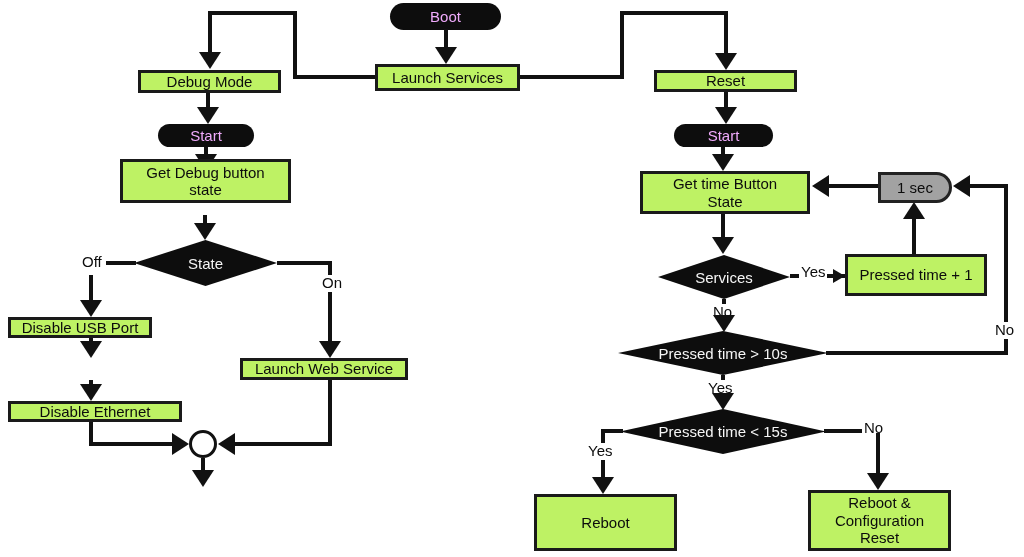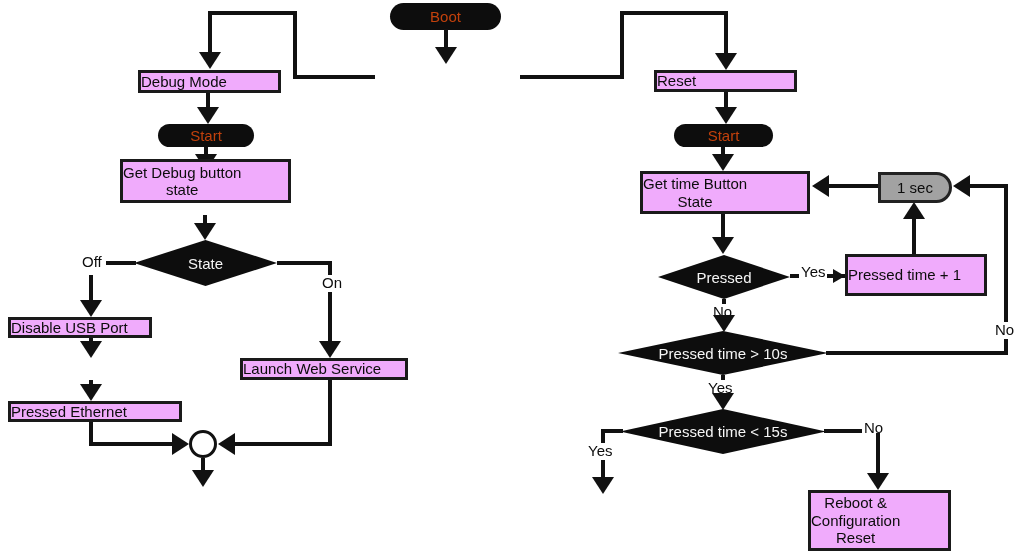--- a/index.html
+++ b/index.html
@@ -1,26 +1,26 @@
 <!DOCTYPE html>
 <html><head>
 <meta charset="utf-8">
 <style>
   html,body{margin:0;padding:0;background:#fff;}
   #canvas{
     position:relative;width:1024px;height:557px;background:#ffffff;overflow:hidden;
     font-family:"Liberation Sans","DejaVu Sans",sans-serif;color:#111;
   }
   .box{
-    position:absolute;background:#f0abfc;border:3px solid #1a1a1a;box-sizing:border-box;
-    display:flex;align-items:center;justify-content:flex-start;text-align:center;
+    position:absolute;background:#bef264;border:3px solid #1a1a1a;box-sizing:border-box;
+    display:flex;align-items:center;justify-content:center;text-align:center;
     font-size:15px;line-height:1.16;color:#0c0c0c;
   }
   .pill{
-    position:absolute;background:#0d0d0d;color:#c2410c;box-sizing:border-box;
+    position:absolute;background:#0d0d0d;color:#f0abfc;box-sizing:border-box;
     display:flex;align-items:center;justify-content:center;font-size:15px;
   }
   .diamond{
     position:absolute;background:#0d0d0d;color:#f5f5f5;
     display:flex;align-items:center;justify-content:center;text-align:center;
     clip-path:polygon(50% 0,100% 50%,50% 100%,0 50%);font-size:15px;
   }
   .delay{
     position:absolute;background:#a2a2a2;border:3px solid #222;box-sizing:border-box;
     border-radius:0 17px 17px 0;display:flex;align-items:center;justify-content:center;
@@ -43,20 +43,23 @@
 </head>
 <body>
 
 <div id="canvas">
 
   <div class="pill" style="left:390px;top:3px;width:111px;height:27px;border-radius:14px;">
     <span>Boot</span>
   </div>
   <div class="line" style="left:444px;top:29px;width:4px;height:20px;"></div>
   <div class="arrow a-down" style="left:435px;top:47px;"></div>
+  <div class="box" style="left:375px;top:64px;width:145px;height:27px;">
+    <span>Launch Services</span>
+  </div>
 
   <div class="line" style="left:296px;top:75px;width:79px;height:4px;"></div>
   <div class="line" style="left:293px;top:11px;width:4px;height:68px;"></div>
   <div class="line" style="left:208px;top:11px;width:89px;height:4px;"></div>
   <div class="line" style="left:208px;top:11px;width:4px;height:42px;"></div>
   <div class="arrow a-down" style="left:199px;top:52px;"></div>
 
   <div class="box" style="left:138px;top:70px;width:143px;height:23px;">
     <span>Debug Mode</span>
   </div>
@@ -90,21 +93,21 @@
   <div class="box" style="left:8px;top:317px;width:144px;height:21px;">
     <span>Disable USB Port</span>
   </div>
   <div class="line" style="left:89px;top:338px;width:4px;height:4px;"></div>
   <div class="arrow a-down" style="left:80px;top:341px;"></div>
 
   <div class="line" style="left:89px;top:380px;width:4px;height:4px;"></div>
   <div class="arrow a-down" style="left:80px;top:384px;"></div>
 
   <div class="box" style="left:8px;top:401px;width:174px;height:21px;">
-    <span>Pressed Ethernet</span>
+    <span>Disable Ethernet</span>
   </div>
   <div class="line" style="left:89px;top:422px;width:4px;height:24px;"></div>
   <div class="line" style="left:89px;top:442px;width:85px;height:4px;"></div>
   <div class="arrow a-right" style="left:172px;top:433px;"></div>
 
   <div class="circle" style="left:189px;top:430px;"></div>
   <div class="arrow a-left" style="left:218px;top:433px;"></div>
   <div class="line" style="left:233px;top:442px;width:99px;height:4px;"></div>
   <div class="line" style="left:328px;top:380px;width:4px;height:64px;"></div>
 
@@ -140,21 +143,21 @@
   <div class="box" style="left:640px;top:171px;width:170px;height:43px;">
     <span>
       <span class="l2">Get time Button</span>
       <span class="l2">State</span>
     </span>
   </div>
   <div class="line" style="left:721px;top:214px;width:4px;height:24px;"></div>
   <div class="arrow a-down" style="left:712px;top:237px;"></div>
 
   <div class="diamond" style="left:658px;top:255px;width:132px;height:44px;">
-    <span>Pressed</span>
+    <span>Services</span>
   </div>
 
   <div class="line" style="left:790px;top:274px;width:55px;height:4px;"></div>
   <div class="lbl" style="left:799px;top:264px;">Yes</div>
   <div class="arrow a-right-sm" style="left:833px;top:269px;"></div>
   <div class="box" style="left:845px;top:254px;width:142px;height:42px;">
     <span>Pressed time + 1</span>
   </div>
 
   <div class="line" style="left:912px;top:218px;width:4px;height:36px;"></div>
@@ -186,20 +189,23 @@
   <div class="arrow a-down" style="left:712px;top:393px;"></div>
 
   <div class="diamond" style="left:620px;top:409px;width:206px;height:45px;">
     <span>Pressed time &lt; 15s</span>
   </div>
 
   <div class="line" style="left:601px;top:429px;width:22px;height:4px;"></div>
   <div class="line" style="left:601px;top:429px;width:4px;height:48px;"></div>
   <div class="lbl" style="left:586px;top:443px;">Yes</div>
   <div class="arrow a-down" style="left:592px;top:477px;"></div>
+  <div class="box" style="left:534px;top:494px;width:143px;height:57px;">
+    <span>Reboot</span>
+  </div>
 
   <div class="line" style="left:824px;top:429px;width:58px;height:4px;"></div>
   <div class="lbl" style="left:862px;top:420px;">No</div>
   <div class="line" style="left:876px;top:433px;width:4px;height:40px;"></div>
   <div class="arrow a-down" style="left:867px;top:473px;"></div>
   <div class="box" style="left:808px;top:490px;width:143px;height:61px;">
     <span>
       <span class="l2">Reboot &amp;</span>
       <span class="l2">Configuration</span>
       <span class="l2">Reset</span>

